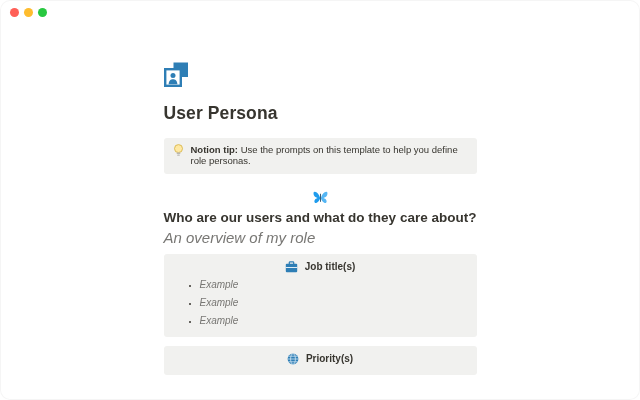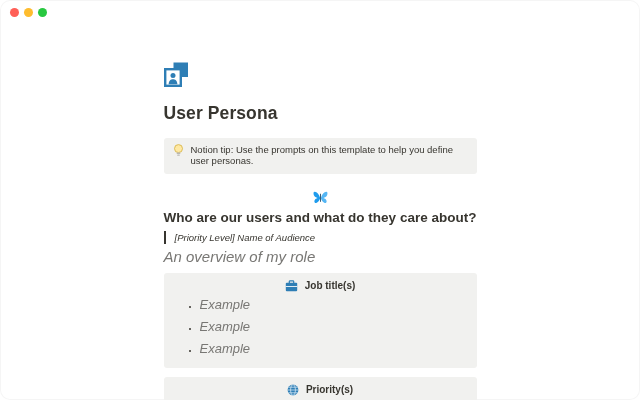--- a/index.html
+++ b/index.html
@@ -44,21 +44,21 @@
     margin-top: 14px;
     background: #f1f1ef;
     border-radius: 3px;
     padding: 7px 9px;
     display: flex;
     align-items: flex-start;
     gap: 7px;
     font-size: 9.5px;
     line-height: 1.15;
   }
-  .callout .bold { font-weight: 400; }
+  .callout .bold { font-weight: 700; }
   .callout-icon { flex: 0 0 auto; margin-top: -1px; }
 
   .h2 {
     margin-top: 17px;
     display: flex;
     align-items: center;
     gap: 5px;
     font-size: 13.5px;
     font-weight: 700;
     flex-direction: column;
@@ -101,21 +101,21 @@
     font-size: 10px;
     font-weight: 700;
     color: #37352f;
     justify-content: center;
   }
   .card ul {
     margin: 4px 0 0 26px;
     list-style: disc;
   }
   .card li {
-    font-size: 13px;
+    font-size: 10px;
     font-style: italic;
     color: #787774;
     margin-top: 5px;
     line-height: 1.3;
   }
   .card li::marker { color: #37352f; font-size: 8px; }
 </style>
 </head>
 <body>
 
@@ -139,34 +139,33 @@
     <div class="page-title">User Persona</div>
 
     <div class="callout">
       <svg class="callout-icon" width="11" height="13" viewBox="0 0 11 13">
         <circle cx="5.5" cy="4.6" r="4" fill="#ffe9a3" stroke="#d3b042" stroke-width="0.8"></circle>
         <rect x="3.7" y="8.6" width="3.6" height="1.5" rx="0.5" fill="#b9b7b2"></rect>
         <rect x="4.2" y="10.5" width="2.6" height="1.2" rx="0.5" fill="#b9b7b2"></rect>
       </svg>
       <div>
         <span class="bold">Notion tip:</span>
-        <span>Use the prompts on this template to help you define user personas.</span>
+        <span>Use the prompts on this template to help you define role personas.</span>
       </div>
     </div>
 
     <div class="h2">
       <svg class="emoji-icon" width="15" height="14" viewBox="0 0 15 14">
         <path d="M7 6.5 C6 3.5 4 1 1.8 0.8 C0.4 0.7 0.2 2.4 0.9 4.2 C1.5 5.7 3 6.6 4.6 6.9 C3 7.3 1.6 8.4 1.4 9.9 C1.2 11.4 2.3 12.4 3.7 11.8 C5.3 11 6.6 9.2 7 7.8 Z" fill="#1f9ced"></path>
         <path d="M8 6.5 C9 3.5 11 1 13.2 0.8 C14.6 0.7 14.8 2.4 14.1 4.2 C13.5 5.7 12 6.6 10.4 6.9 C12 7.3 13.4 8.4 13.6 9.9 C13.8 11.4 12.7 12.4 11.3 11.8 C9.7 11 8.4 9.2 8 7.8 Z" fill="#55b6f4"></path>
         <rect x="7.1" y="2.5" width="0.9" height="8.5" rx="0.45" fill="#274b63"></rect>
       </svg>
       <span>Who are our users and what do they care about?</span>
     </div>
 
-    <div class="quote">[Priority Level] Name of Audience</div>
 
     <div class="caption">An overview of my role</div>
 
     <div class="card">
       <div class="card-header">
         <svg width="13" height="12" viewBox="0 0 13 12">
           <rect x="4.3" y="0.8" width="4.4" height="3" rx="0.8" fill="none" stroke="#2e7eb5" stroke-width="1.2"></rect>
           <rect x="0.8" y="2.8" width="11.4" height="8.4" rx="1" fill="#2e7eb5"></rect>
           <rect x="0.8" y="6" width="11.4" height="1" fill="#ffffff" opacity="0.85"></rect>
         </svg>

